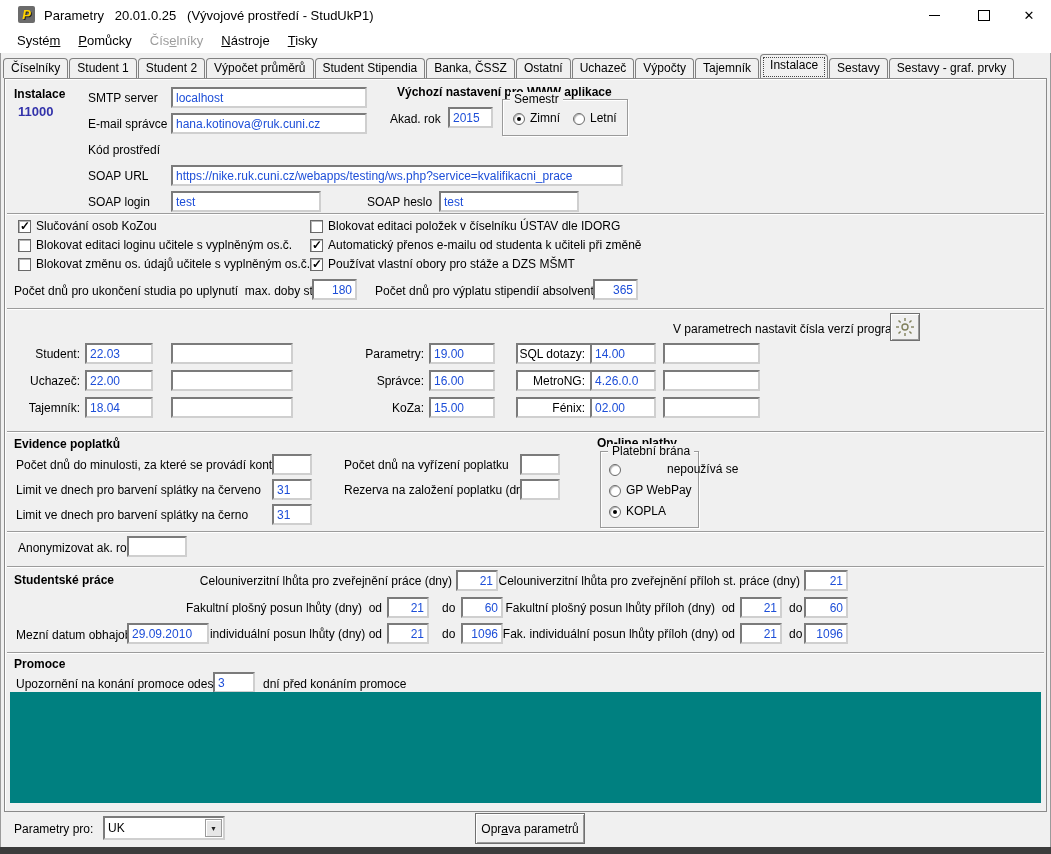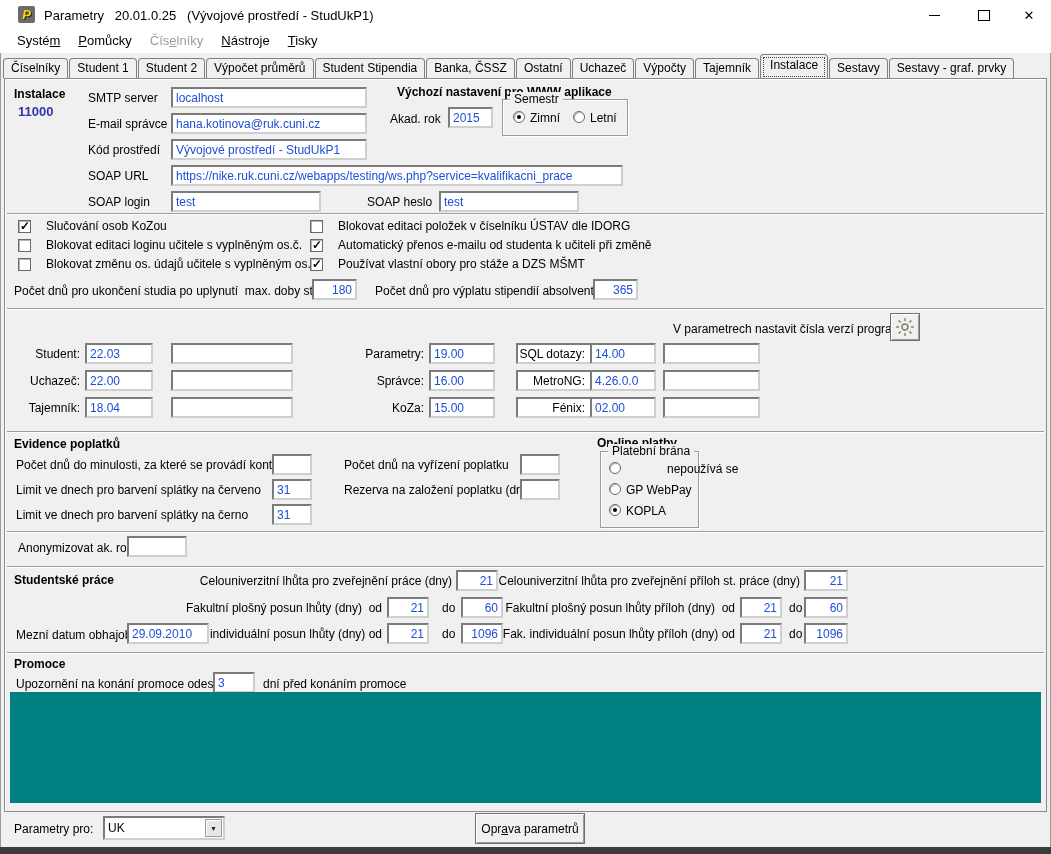--- a/index.html
+++ b/index.html
@@ -38,31 +38,31 @@
   .lbl.r{text-align:right;}
   .b{font-weight:bold;}
   .blue{color:#3333aa;font-weight:bold;font-size:13px;}
 
   .tb{position:absolute;height:21px;border:2px inset #cfcfcf;background:#fff;padding:0 3px;
       font-family:"Liberation Sans",sans-serif;font-size:12px;color:#1d4ed8;box-sizing:border-box;}
   .tb.num{text-align:right;}
 
   .sep{position:absolute;left:2px;width:1037px;height:0;border-top:1px solid #9c9c9c;border-bottom:1px solid #fff;}
 
-  .cb{position:absolute;display:flex;align-items:center;gap:15px;height:14px;}
+  .cb{position:absolute;display:flex;align-items:center;gap:5px;height:14px;}
   .cbx{width:13px;height:13px;background:#fff;border:1px solid #696969;box-shadow:inset 1px 1px 0 #b5b5b5;
        position:relative;flex:none;box-sizing:border-box;}
   .cbx[data-checked="true"]::after{content:"✓";position:absolute;left:1px;top:-2px;font-size:12px;font-weight:bold;color:#000;}
   .rad{width:12px;height:12px;border-radius:50%;background:#fff;border:1px solid #696969;box-shadow:inset 1px 1px 1px #b5b5b5;
        position:relative;flex:none;box-sizing:border-box;}
   .rad[data-checked="true"]::after{content:"";position:absolute;left:3px;top:3px;width:4px;height:4px;border-radius:50%;background:#000;}
 
   .grp{position:absolute;border:1px solid #9a9a9a;box-shadow:inset 1px 1px 0 #fff,1px 1px 0 #fff;box-sizing:border-box;}
   .grp .legend{position:absolute;top:-8px;left:7px;background:#f0f0f0;padding:0 4px;line-height:14px;white-space:pre;}
-  .opt{position:absolute;display:flex;align-items:flex-start;gap:5px;white-space:pre;}
+  .opt{position:absolute;display:flex;align-items:flex-end;gap:5px;white-space:pre;}
 
   .btn{position:absolute;background:#f0f0f0;border:1px solid #707070;
        box-shadow:inset 1px 1px 0 #fff,inset -1px -1px 0 #9a9a9a;
        display:flex;align-items:center;justify-content:center;
        font-family:"Liberation Sans",sans-serif;font-size:12px;white-space:pre;box-sizing:border-box;}
 
   .teal{position:absolute;left:5px;top:613px;width:1031px;height:111px;background:#008080;}
 
   
   .footer-label{position:absolute;left:14px;top:822px;white-space:pre;}
@@ -120,21 +120,20 @@
   <div class="panel">
 
     <div class="lbl b" style="left:9px;top:8px;">Instalace</div>
     <div class="lbl blue" style="left:13px;top:26px;">11000</div>
 
     <div class="lbl" style="left:83px;top:12px;">SMTP server</div>
     <input class="tb" style="left: 166px; top: 8px; width: 196px;" value="localhost">
     <div class="lbl" style="left:83px;top:38px;">E-mail správce</div>
     <input class="tb" style="left: 166px; top: 34px; width: 196px;" value="hana.kotinova@ruk.cuni.cz">
     <div class="lbl" style="left:83px;top:64px;">Kód prostředí</div>
-    <input class="tb" style="left: 166px; top: 60px; width: 196px;" value="Vývojové prostředí - StudUkP1">
     <div class="lbl" style="left:83px;top:90px;">SOAP URL</div>
     <input class="tb" style="left: 166px; top: 86px; width: 452px;" value="https://nike.ruk.cuni.cz/webapps/testing/ws.php?service=kvalifikacni_prace">
     <div class="lbl" style="left:83px;top:116px;">SOAP login</div>
     <input class="tb" style="left: 166px; top: 112px; width: 150px;" value="test">
     <div class="lbl" style="left:362px;top:116px;">SOAP heslo</div>
     <input class="tb" style="left: 434px; top: 112px; width: 140px;" value="test">
 
     <div class="lbl b" style="left:392px;top:6px;">Výchozí nastavení pro WWW aplikace</div>
     <div class="lbl" style="left:385px;top:33px;">Akad. rok</div>
     <input class="tb" style="left: 443px; top: 28px; width: 45px;" value="2015">

